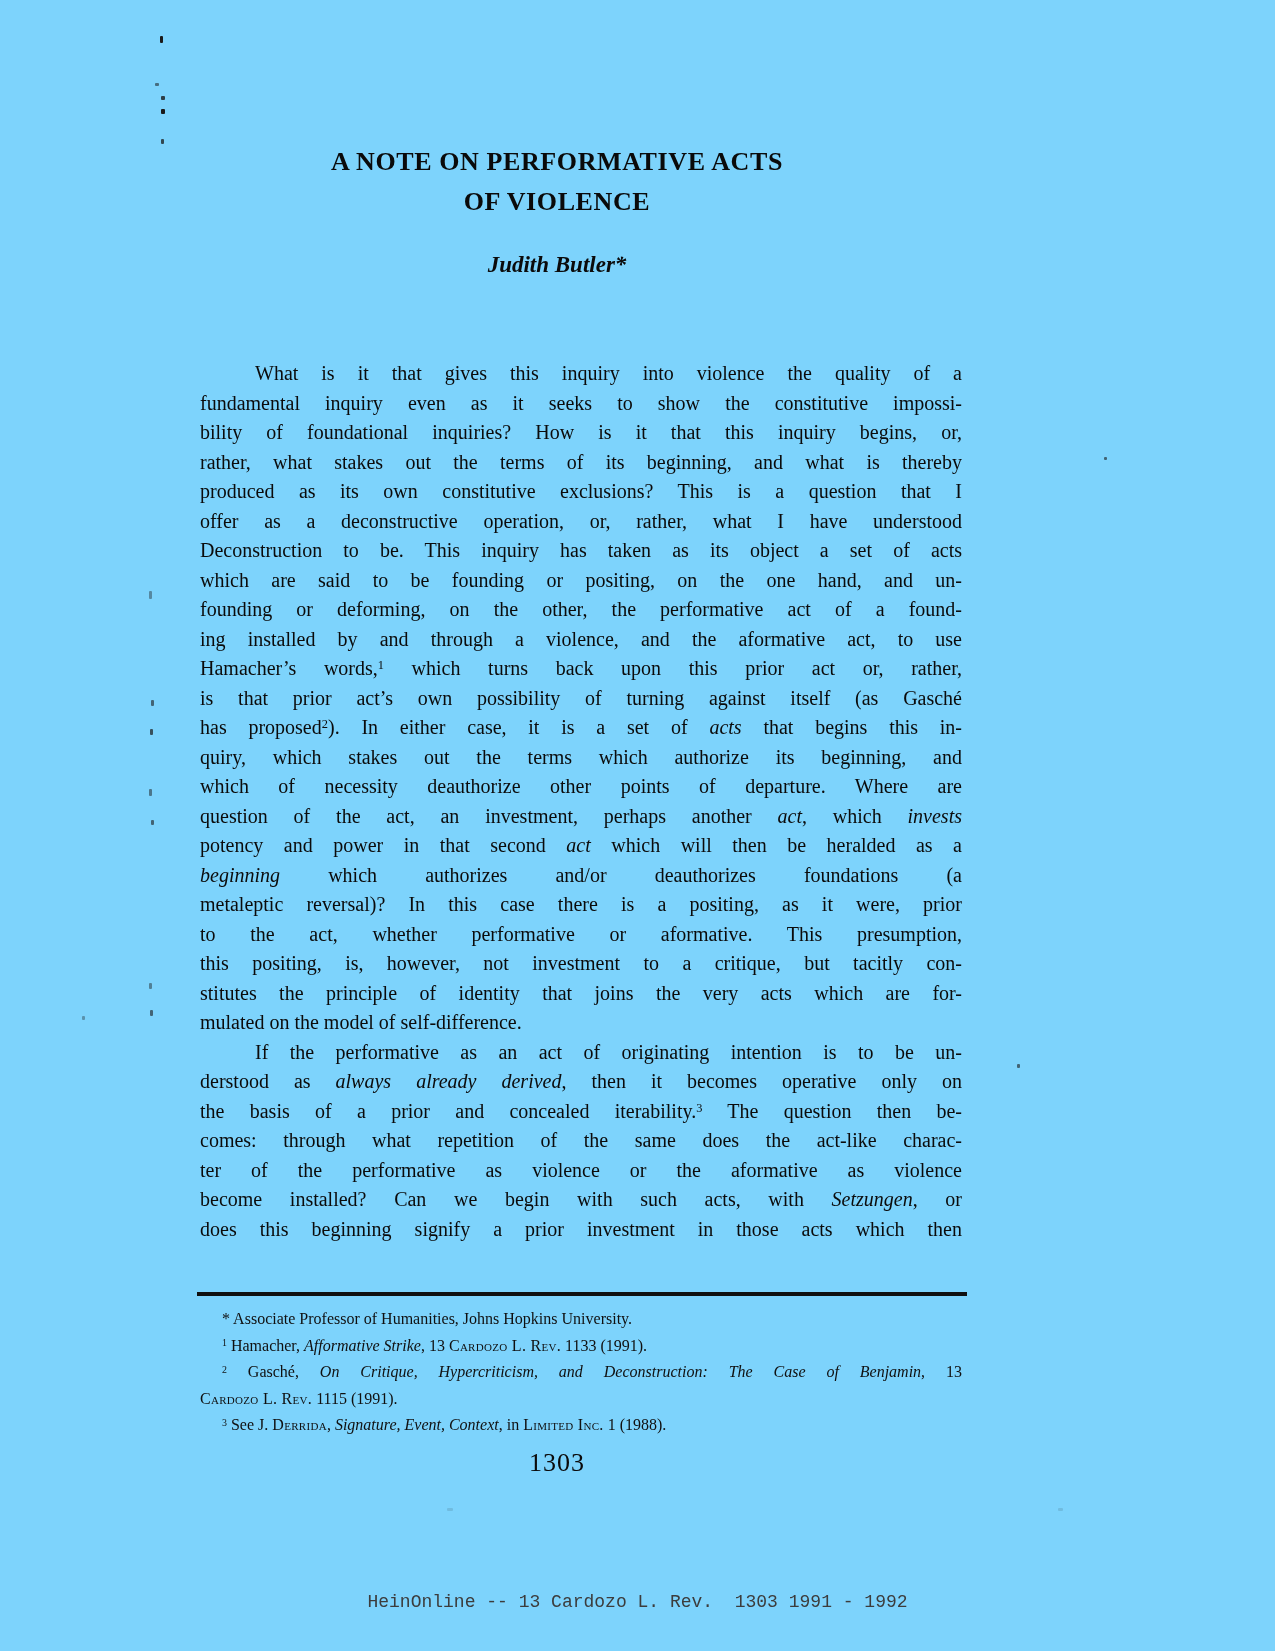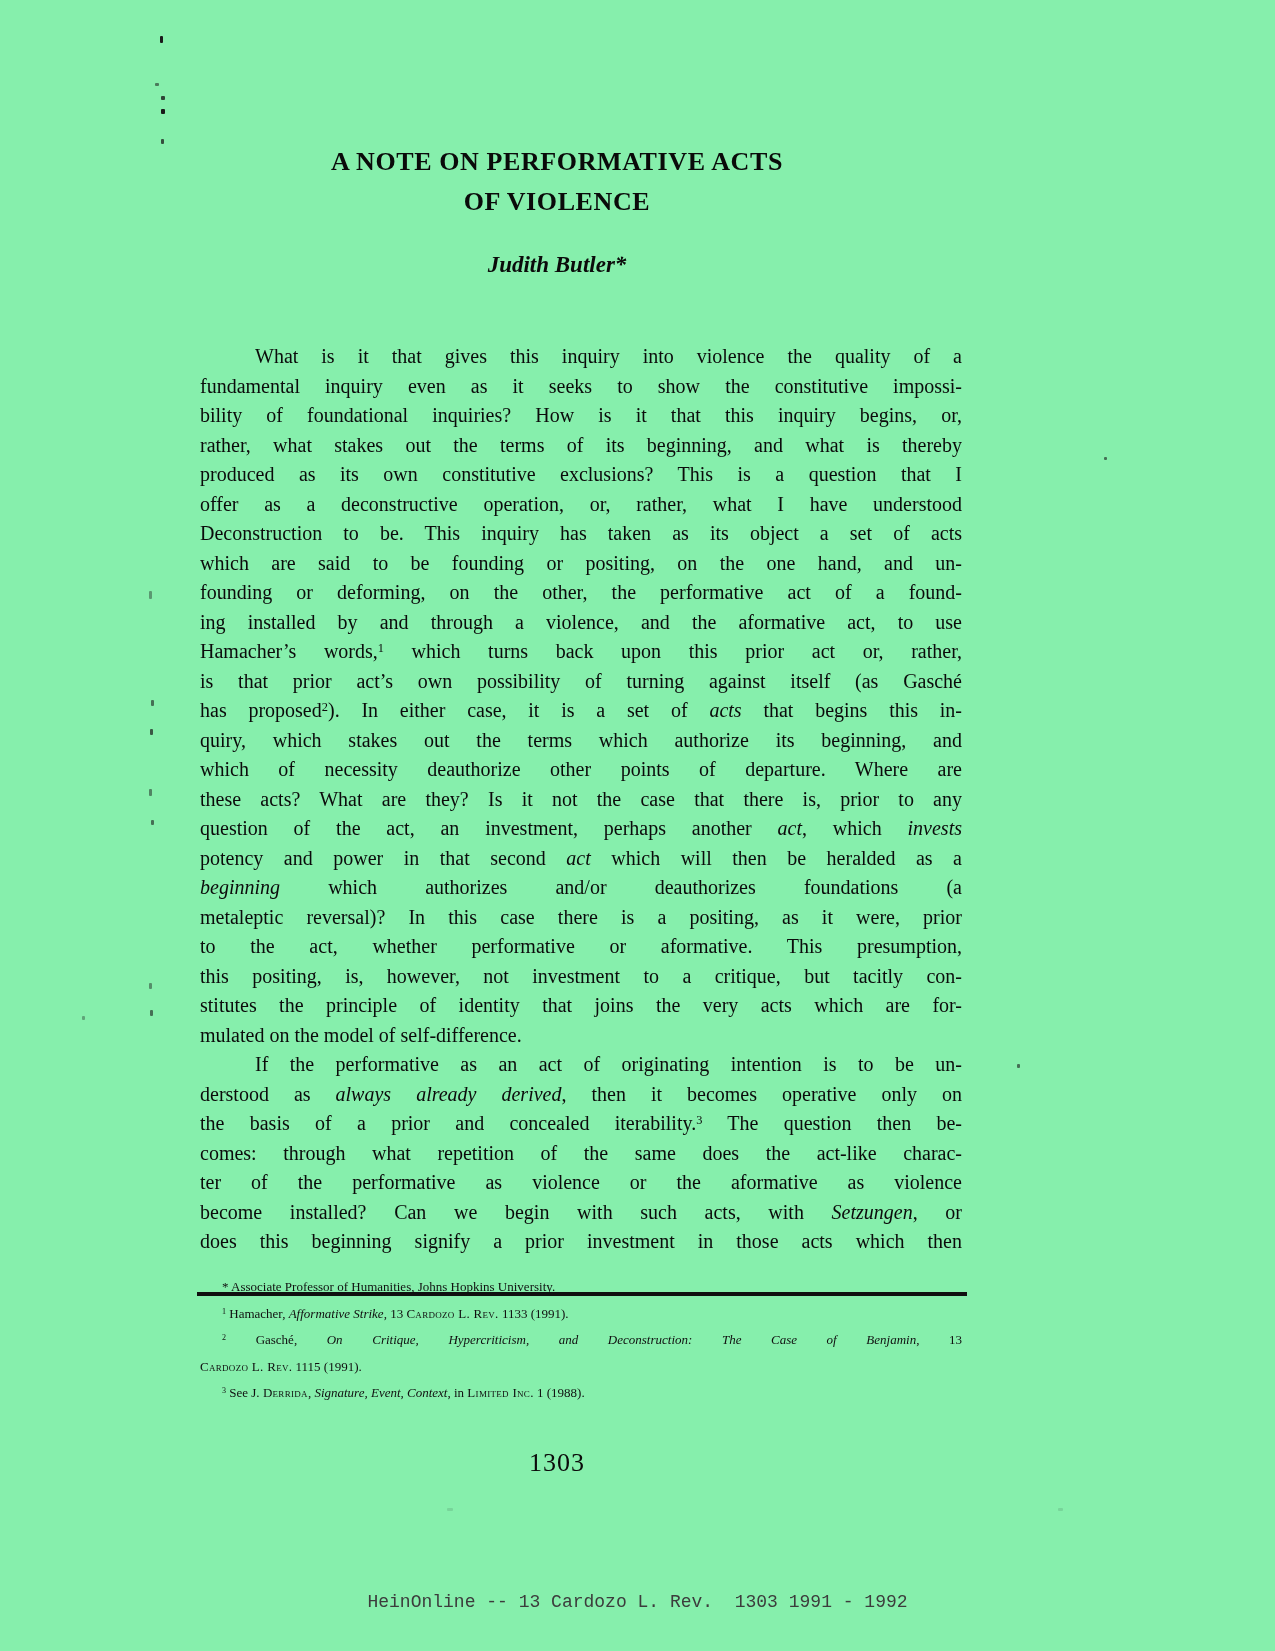--- a/index.html
+++ b/index.html
@@ -1,37 +1,37 @@
 <!DOCTYPE html>
 <html><head>
 <meta charset="utf-8">
 <style>
   html,body{margin:0;padding:0;background:#e8e8e8;}
   .page{
     position:relative;
     width:1275px;height:1651px;
-    background:#86efac;
+    background:#7dd3fc;
     margin:0 auto;
     overflow:hidden;
     font-family:"Liberation Serif","DejaVu Serif",serif;
     color:#0b0b0b;
   }
   .abs{position:absolute;}
   .centered{text-align:center;}
   .title-block{
     left:176px;top:142px;width:762px;
     font-size:26px;font-weight:bold;line-height:40px;
     letter-spacing:0.6px;color:#0a0a0a;
   }
   .author-block{
     left:176px;top:250px;width:762px;
     font-size:23px;font-style:italic;line-height:30px;font-weight:bold;
   }
   .body-block{
-    left:200px;top:342px;width:762px;
+    left:200px;top:359px;width:762px;
     font-size:20px;line-height:29.5px;
   }
   .line{
     text-align:justify;
     text-align-last:justify;
     -moz-text-align-last:justify;
   }
   .line.noj{text-align-last:left;-moz-text-align-last:left;}
   .line.ind{text-indent:55px;}
   .fn-block .line.ind{text-indent:22px;}
@@ -40,22 +40,22 @@
     vertical-align:baseline;
     position:relative;top:-0.45em;
     line-height:0;
   }
   .sc{font-variant:small-caps;letter-spacing:0.3px;}
   .fn-rule{
     left:197px;top:1292px;width:770px;height:4px;
     background:#101010;
   }
   .fn-block{
-    left:200px;top:1274px;width:762px;
-    font-size:13px;line-height:26.5px;
+    left:200px;top:1306px;width:762px;
+    font-size:16px;line-height:26.5px;
     color:#101010;
   }
   .page-number{
     left:176px;top:1448px;width:762px;
     font-size:26px;letter-spacing:1px;
   }
   .footer-line{
     left:0;top:1592px;width:1275px;
     text-align:center;
     font-family:"Liberation Mono","DejaVu Sans Mono",monospace;
@@ -86,21 +86,20 @@
         <div class="line"><span>offer as a deconstructive operation, or, rather, what I have understood</span></div>
         <div class="line"><span>Deconstruction to be.  This inquiry has taken as its object a set of acts</span></div>
         <div class="line"><span>which are said to be founding or positing, on the one hand, and un-</span></div>
         <div class="line"><span>founding or deforming, on the other, the performative act of a found-</span></div>
         <div class="line"><span>ing installed by and through a violence, and the aformative act, to use</span></div>
         <div class="line"><span>Hamacher’s words,</span><sup>1</sup><span> which turns back upon this prior act or, rather,</span></div>
         <div class="line"><span>is that prior act’s own possibility of turning against itself (as Gasché</span></div>
         <div class="line"><span>has proposed</span><sup>2</sup><span>).  In either case, it is a set of </span><i>acts</i><span> that begins this in-</span></div>
         <div class="line"><span>quiry, which stakes out the terms which authorize its beginning, and</span></div>
         <div class="line"><span>which of necessity deauthorize other points of departure.  Where are</span></div>
-        <div class="line"><span>these acts?  What are they?  Is it not the case that there is, prior to any</span></div>
         <div class="line"><span>question of the act, an investment, perhaps another </span><i>act</i><span>, which </span><i>invests</i></div>
         <div class="line"><span>potency and power in that second </span><i>act</i><span> which will then be heralded as a</span></div>
         <div class="line"><i>beginning</i><span> which authorizes and/or deauthorizes foundations (a</span></div>
         <div class="line"><span>metaleptic reversal)?  In this case there is a positing, as it were, prior</span></div>
         <div class="line"><span>to the act, whether performative or aformative.  This presumption,</span></div>
         <div class="line"><span>this positing, is, however, not investment to a critique, but tacitly con-</span></div>
         <div class="line"><span>stitutes the principle of identity that joins the very acts which are for-</span></div>
         <div class="line noj"><span>mulated on the model of self-difference.</span></div>
       </div>
     <div>

